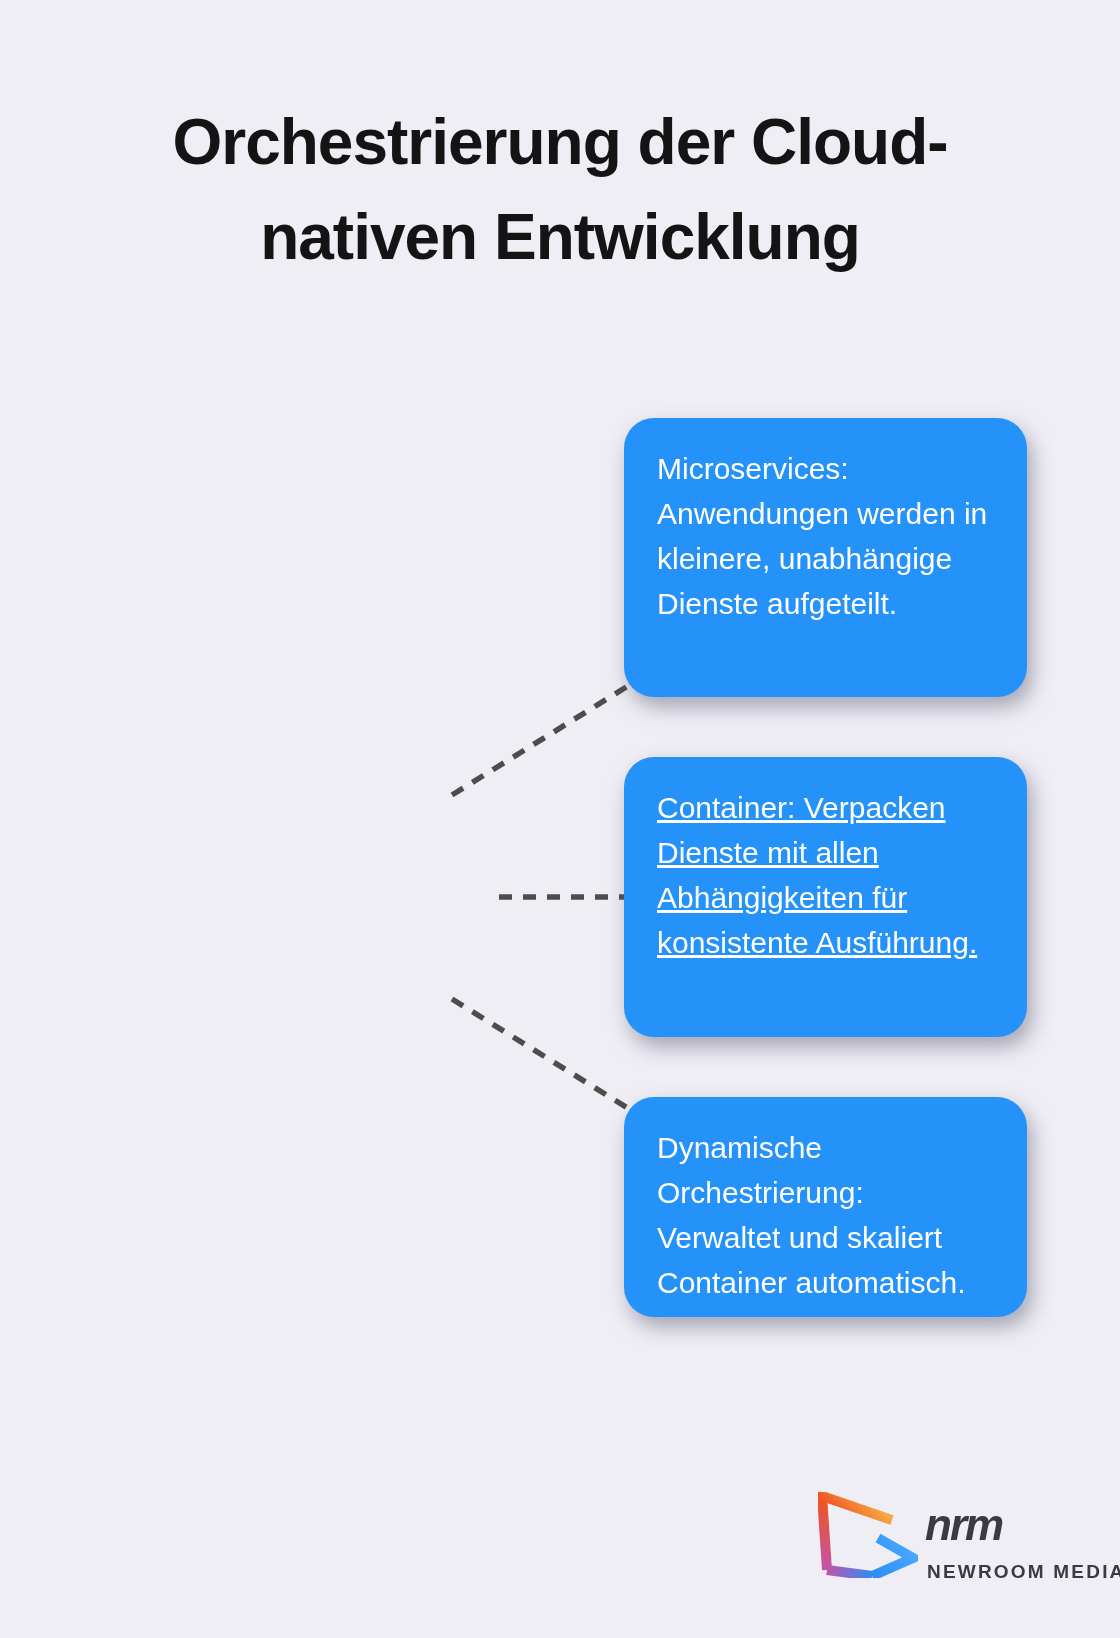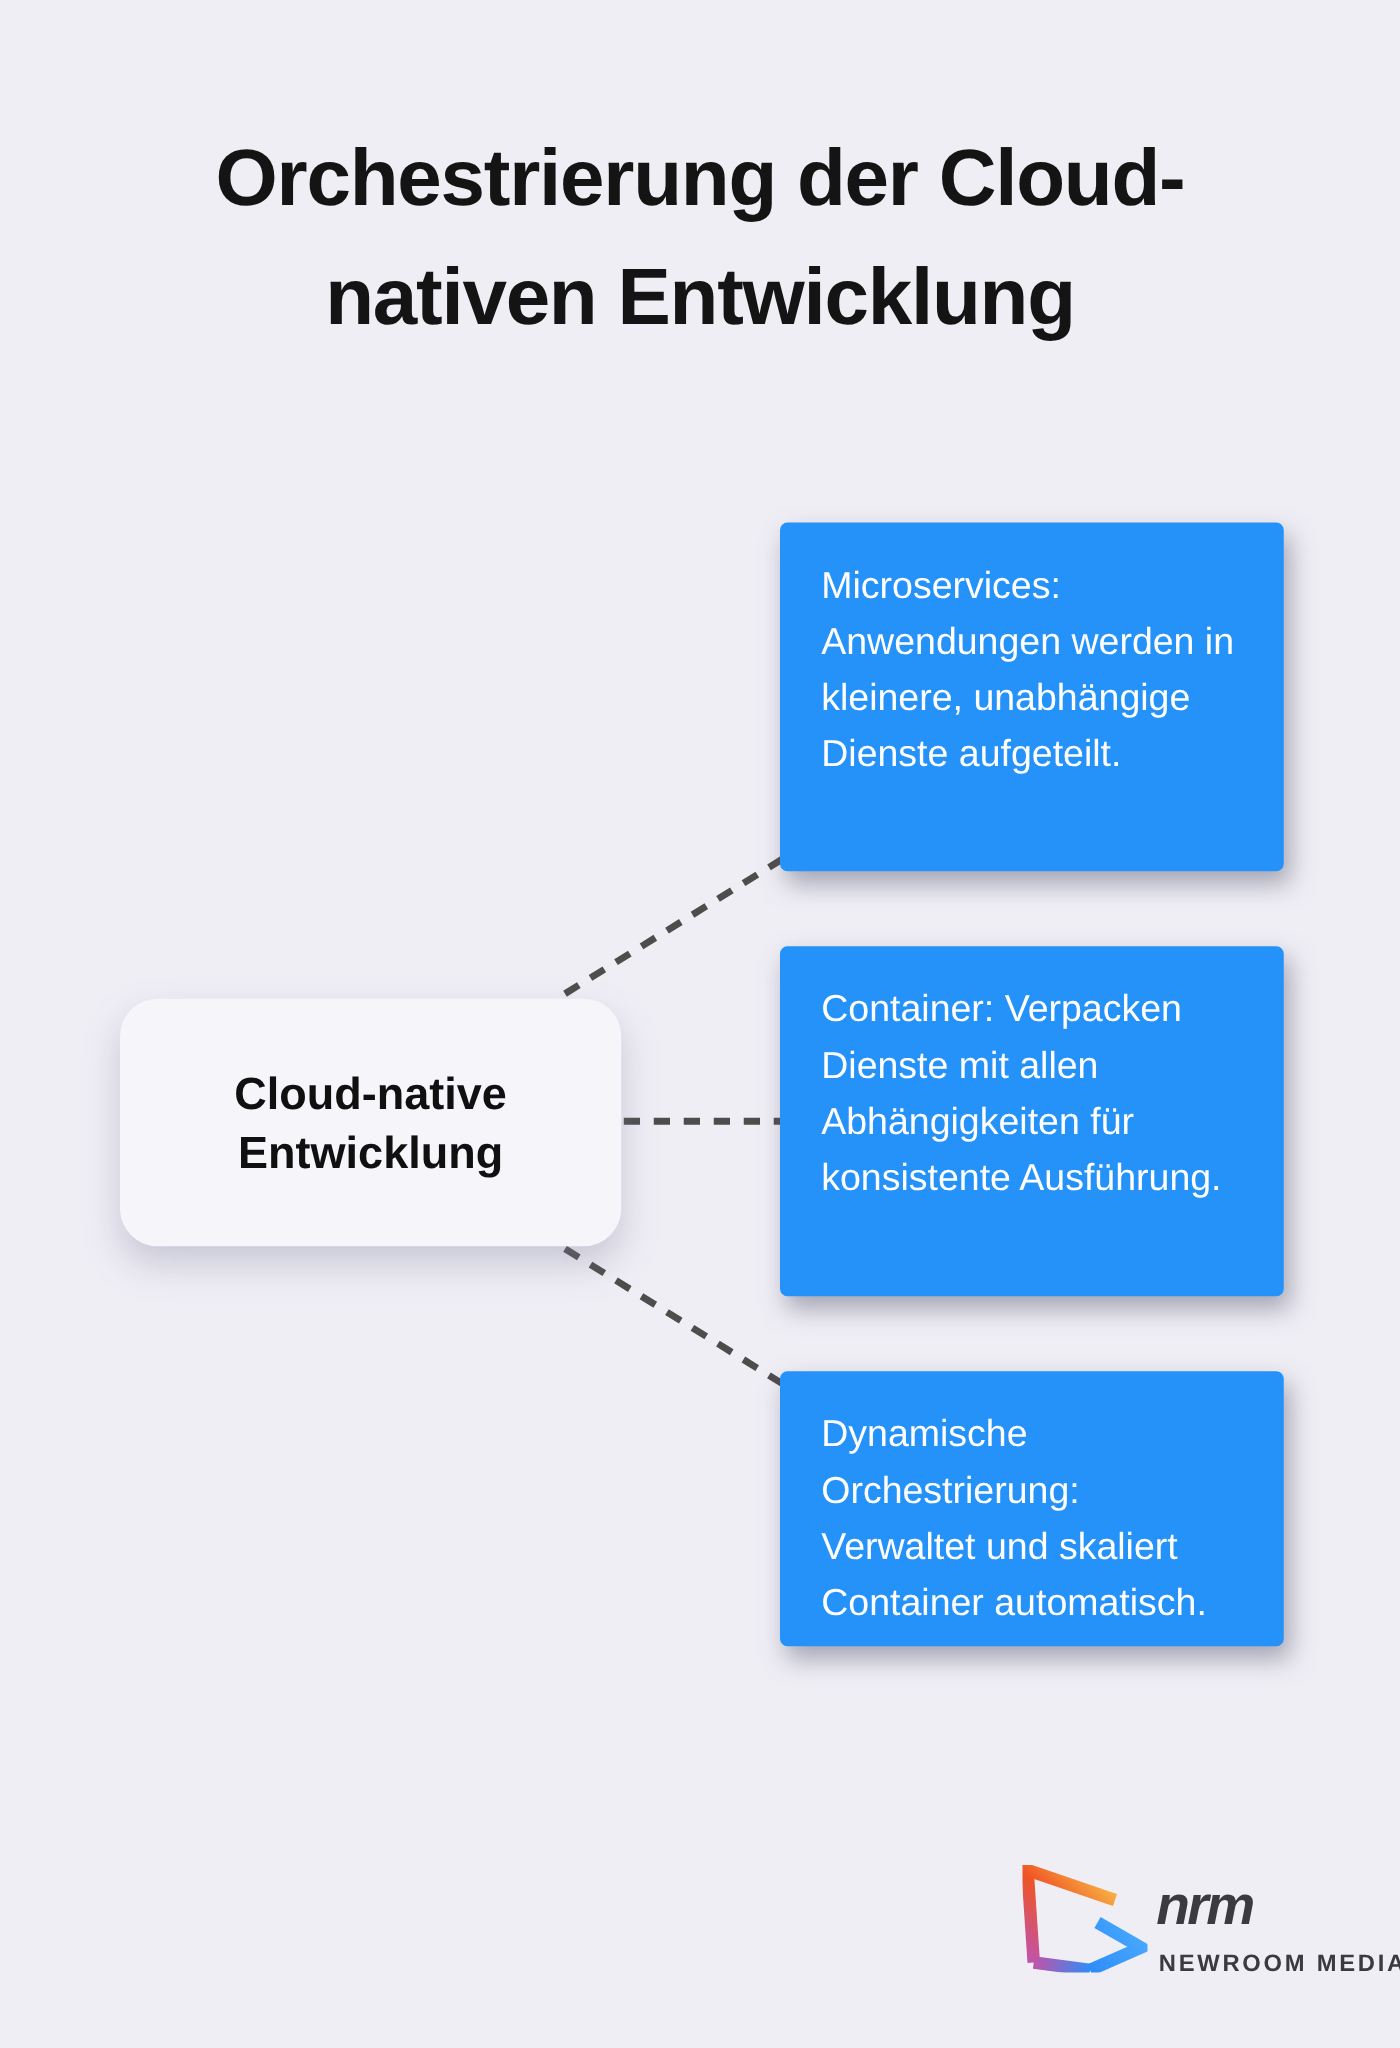--- a/index.html
+++ b/index.html
@@ -54,28 +54,28 @@
     font-weight: bold;
     color: #101010;
   }
   .branch {
     position: absolute;
     left: 624px;
     width: 403px;
     box-sizing: border-box;
     padding: 28px 33px;
     background: var(--node-blue, #2492f9);
-    border-radius: 6px;
+    border-radius: 30px;
     box-shadow: 5px 10px 20px rgba(92, 94, 118, 0.5);
     color: var(--node-text, #ffffff);
     font-size: 30px;
     line-height: 45px;
   }
   .branch-1 { top: 418px;  height: 279px; }
-  .branch-2 { top: 757px;  height: 280px; }
+  .branch-2 { top: 757px;  height: 280px; text-decoration: underline; }
   .branch-3 { top: 1097px; height: 220px; }
   .logo {
     position: absolute;
     left: 818px;
     top: 1492px;
     width: 260px;
     height: 96px;
   }
   .logo-mark {
     position: absolute;
@@ -114,23 +114,20 @@
     <span>Orchestrierung der Cloud-</span>
     <span>nativen Entwicklung</span>
   </h1>
 
   <svg class="connectors" width="1120" height="1638" aria-hidden="true">
     <line class="connector" x1="452" y1="795" x2="636" y2="681"></line>
     <line class="connector" x1="499" y1="897" x2="626" y2="897"></line>
     <line class="connector" x1="452" y1="999" x2="634" y2="1112"></line>
   </svg>
 
-  <div class="center-node">
-    <span>Cloud-native Entwicklung</span>
-  </div>
 
   <div class="branch branch-1">
     <span>Microservices: Anwendungen werden in kleinere, unabhängige Dienste aufgeteilt.</span>
   </div>
 
   <div class="branch branch-2">
     <span>Container: Verpacken Dienste mit allen Abhängigkeiten für konsistente Ausführung.</span>
   </div>
 
   <div class="branch branch-3">

